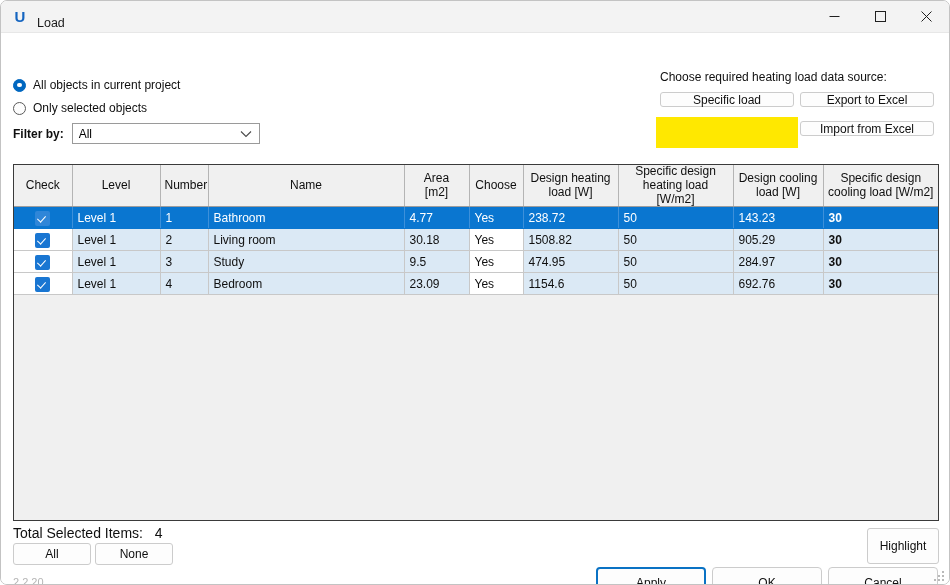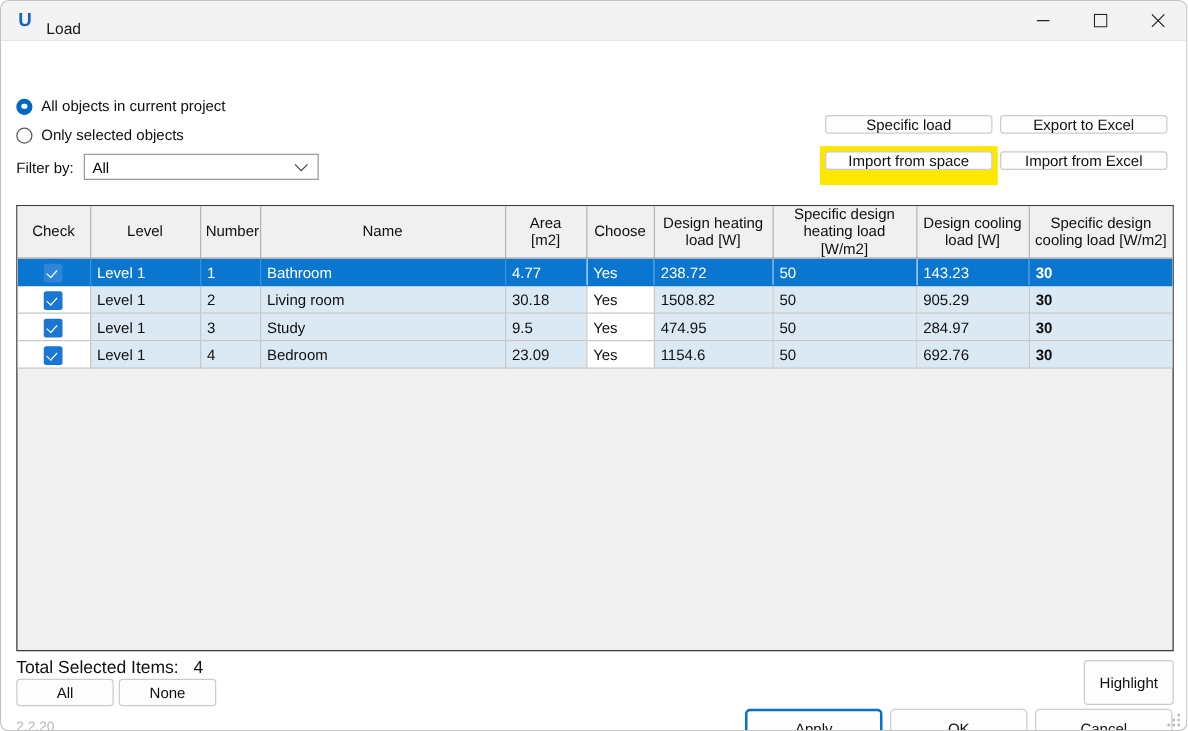--- a/index.html
+++ b/index.html
@@ -116,21 +116,21 @@
   .radio-label { font-size: 12px; color: #0f0f0f; }
 
   
   .filter-row {
     position: absolute;
     left: 12px;
     top: 90px;
     display: flex;
     align-items: center;
   }
-  .filter-label { font-size: 12px; margin-right: 8px; color: #0f0f0f; }
+  .filter-label { font-size: 12px; margin-right: 8px; color: #0f0f0f; font-weight: bold; }
   .combo {
     width: 188px;
     height: 21px;
     box-sizing: border-box;
     border: 1px solid #9a9a9a;
     background: #ffffff;
     display: flex;
     align-items: center;
     padding-left: 6px;
     position: relative;
@@ -337,24 +337,24 @@
       <div class="combo">
         <span>All</span>
         <span class="chev">
           <svg width="12" height="8" viewBox="0 0 12 8">
               <polyline points="1,1.5 6,6.5 11,1.5" fill="none" stroke="#4a4a4a" stroke-width="1.1"></polyline>
             </svg>
         </span>
       </div>
     </div>
 
+    <div class="ds-label">Choose required heating load data source:</div>
     <div class="btn ds-btn ds-specific">Specific load</div>
     <div class="btn ds-btn ds-export">Export to Excel</div>
     <div class="highlight-ring"></div>
-    <div class="btn ds-btn ds-importsp">Import from space</div>
     <div class="btn ds-btn ds-importex">Import from Excel</div>
 
     <div class="table-wrap">
       <table class="grid">
         <colgroup>
           <col style="width:58px">
             <col style="width:88px">
             <col style="width:48px">
             <col style="width:196px">
           <col style="width:65px">

